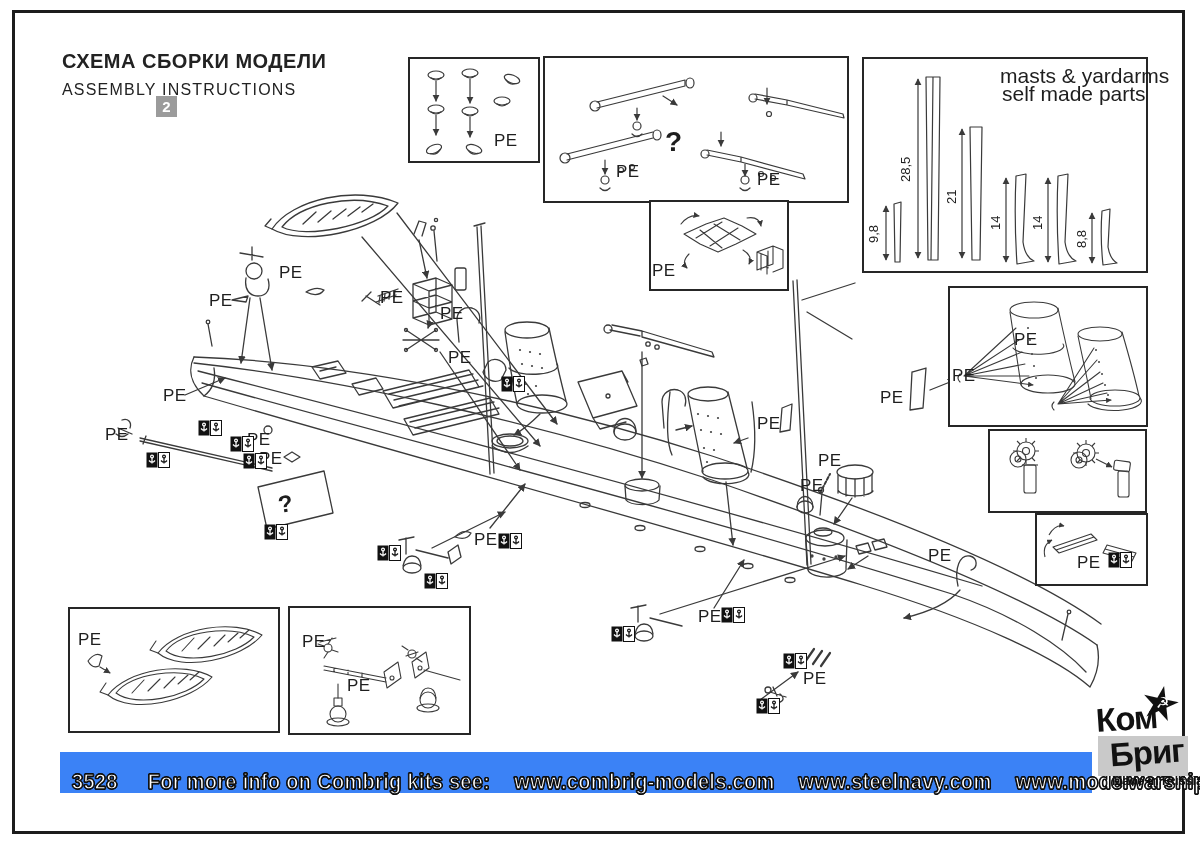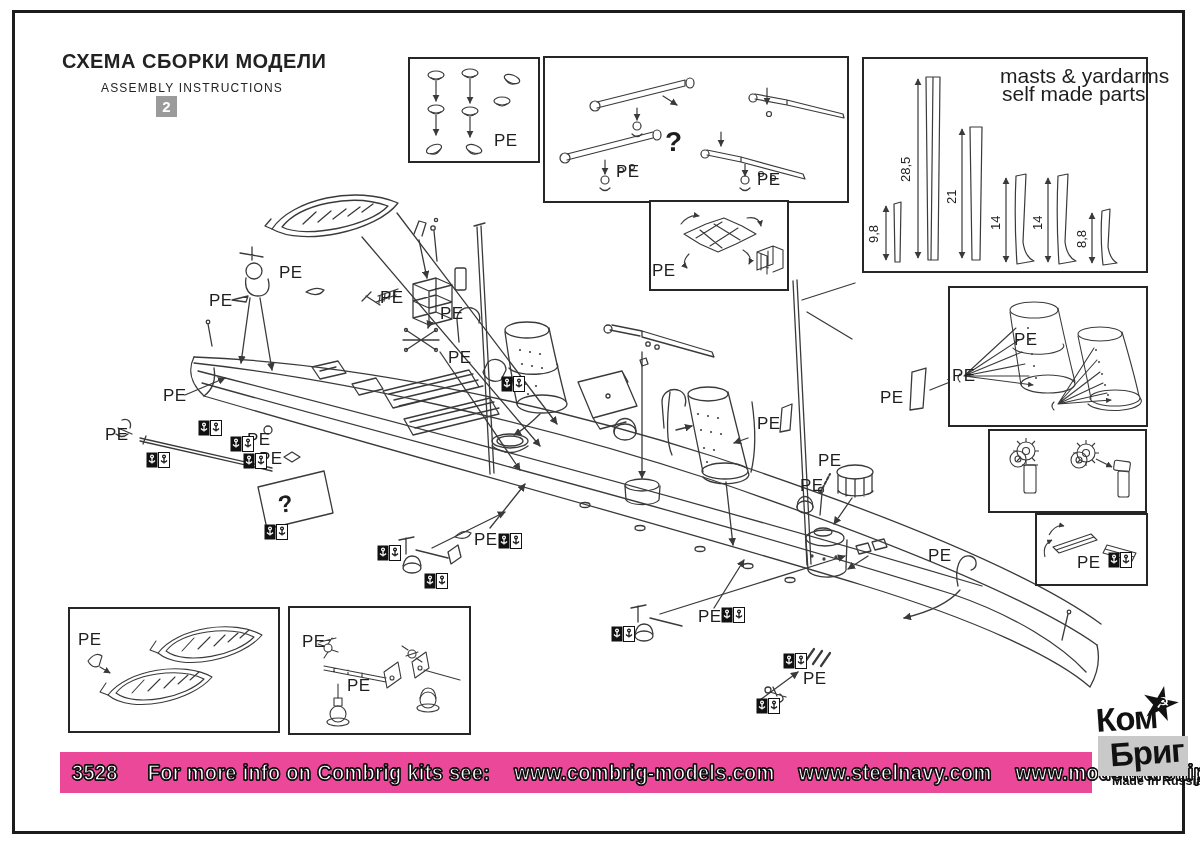--- a/index.html
+++ b/index.html
@@ -1,38 +1,38 @@
 <!DOCTYPE html>
 <html><head>
 <meta charset="utf-8">
 <style>
   html,body{margin:0;padding:0;background:#fff;}
   .page{position:relative;width:1200px;height:848px;background:#fff;overflow:hidden;
         font-family:"Liberation Sans",sans-serif;color:#222;}
   .frame{position:absolute;left:12px;top:10px;width:1173px;height:824px;border:3px solid #1c1c1c;box-sizing:border-box;}
   
-  .hdr{position:absolute;left:62px;top:50px;width:260px;text-align:center;}
+  .hdr{position:absolute;left:62px;top:50px;width:260px;}
   .hdr .t{font-size:20px;font-weight:bold;letter-spacing:.5px;white-space:nowrap;}
-  .hdr .s{font-size:12px;letter-spacing:1.2px;margin-top:8px;}
+  .hdr .s{font-size:16px;letter-spacing:1.2px;margin-top:8px;}
   .badge{position:absolute;left:156px;top:96px;width:21px;height:21px;background:#9b9b9b;color:#fff;
          font-weight:bold;font-size:15px;display:flex;align-items:center;justify-content:center;}
   
   .pbox{position:absolute;border:2.5px solid #262626;background:#fff;box-sizing:border-box;z-index:2;}
   .pbox svg{display:block;}
   .mainart{position:absolute;left:0;top:0;z-index:1;}
   
   .lbl{position:absolute;font-size:17px;letter-spacing:.5px;color:#1e1e1e;z-index:4;white-space:nowrap;}
   .q{position:absolute;font-size:24px;font-weight:bold;color:#1e1e1e;z-index:4;}
   .dim{position:absolute;font-size:13px;color:#1e1e1e;z-index:4;transform:rotate(-90deg);transform-origin:0 0;white-space:nowrap;}
   .mtitle{position:absolute;font-size:21px;color:#1e1e1e;z-index:4;white-space:nowrap;}
   
   .bw{position:absolute;z-index:4;width:25px;height:16px;}
   
-  .fbar{position:absolute;left:60px;top:752px;width:1032px;height:41px;background:#ec4899;z-index:2;
-        display:flex;align-items:center;box-sizing:border-box;padding:0 12px;}
+  .fbar{position:absolute;left:60px;top:752px;width:1032px;height:41px;background:#3b82f6;z-index:2;
+        display:flex;align-items:flex-end;box-sizing:border-box;padding:0 12px;}
   .ot{font-weight:bold;font-size:20px;color:#fff;-webkit-text-stroke:1.2px #0d0d0d;
       text-shadow:1px 0 #0d0d0d,-1px 0 #0d0d0d,0 1px #0d0d0d,0 -1px #0d0d0d;
       letter-spacing:.3px;display:inline-block;transform:scaleY(1.12);white-space:nowrap;}
   .sp30{margin-right:30px;} .sp24{margin-right:24px;}
   
   .logo{position:absolute;left:1094px;top:692px;width:96px;height:112px;z-index:3;}
   .logo .tile{position:absolute;left:4px;top:44px;width:90px;height:40px;background:#c9c9c9;}
   .logo .l1{position:absolute;left:2px;top:8px;font-size:33px;font-weight:bold;letter-spacing:-1px;color:#111;transform:rotate(-4deg);}
   .logo .l2{position:absolute;left:16px;top:42px;font-size:33px;font-weight:bold;letter-spacing:-1px;color:#111;transform:rotate(-4deg);}
   .logo .star{position:absolute;left:46px;top:-16px;font-size:46px;color:#111;transform:rotate(12deg);}

